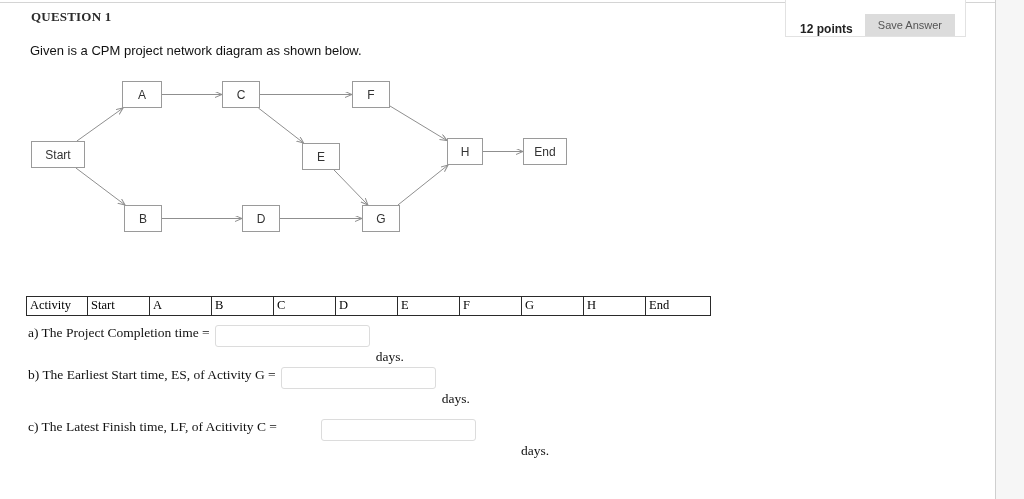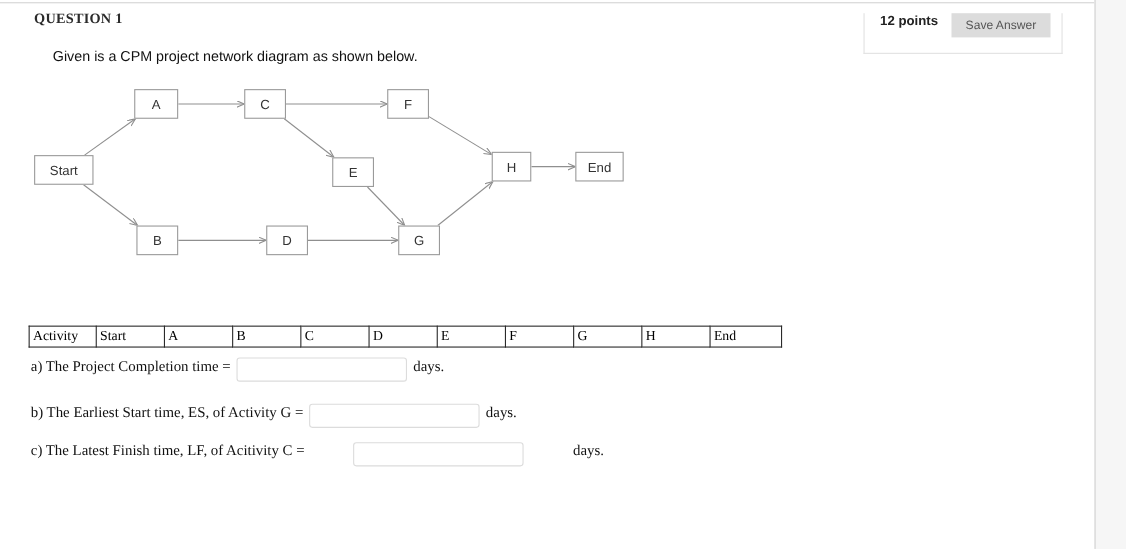--- a/index.html
+++ b/index.html
@@ -44,27 +44,27 @@
     position: absolute;
     left: 31px; top: 9px;
     font-size: 13px;
     font-weight: bold;
     letter-spacing: .2px;
     color: #2b2b2b;
     font-family: Liberation Serif, serif;
   }
   #points-panel {
     position: absolute;
-    right: 29px; top: 12px;
+    right: 29px; top: 0px;
     height: 37px;
     background: #fff;
     border: 1px solid #e2e2e2;
     border-top: none;
     display: flex;
-    align-items: flex-start;
+    align-items: flex-end;
     padding: 0 10px 0 14px;
     box-sizing: border-box;
     margin-left: 23px;
   }
   #points-value {
     font-size: 12px;
     font-weight: bold;
     color: #222;
     margin-right: 12px;
     white-space: nowrap;
@@ -75,21 +75,21 @@
     font-size: 11px;
     border: none;
     padding: 5px 13px;
     white-space: nowrap;
     cursor: pointer;
   }
 
   
   #intro-text {
     position: absolute;
-    left: 48px; top: 43px;
+    left: 30px; top: 43px;
     font-size: 13px;
     color: #111;
   }
 
   
   #diagram {
     position: absolute;
     left: 0px; top: 70px;
     width: 620px; height: 175px;
   }
@@ -133,35 +133,35 @@
     position: absolute;
     left: 28px;
     display: flex;
     align-items: flex-start;
     font-family: "Liberation Serif", serif;
     font-size: 13.5px;
     color: #111;
     white-space: nowrap;
   }
   .answer-row .prompt { margin-right: 5px; }
-  .answer-row .unit   { margin-left: 6px; }
+  .answer-row .unit   { margin-left: 6px; margin-top: 24px; }
   .answer-input {
     border: 1px solid #dcdcdc;
     border-radius: 3px;
     background: #fff;
     height: 22px;
     box-sizing: border-box;
     font-family: "Liberation Serif", serif;
     font-size: 13px;
     padding: 0 5px;
     outline: none;
   }
   #row-a { top: 325px; }
   #row-b { top: 367px; }
-  #row-c { top: 402px; gap: 39px; }
+  #row-c { top: 419px; gap: 39px; }
   #row-d { top: 451px; }
   #row-a .answer-input { width: 155px; }
   #row-b .answer-input { width: 155px; }
   #row-c .answer-input { width: 155px; }
   #row-d .answer-input { width: 155px; }
 </style>
 </head>
 <body>
 
 <div id="page">

